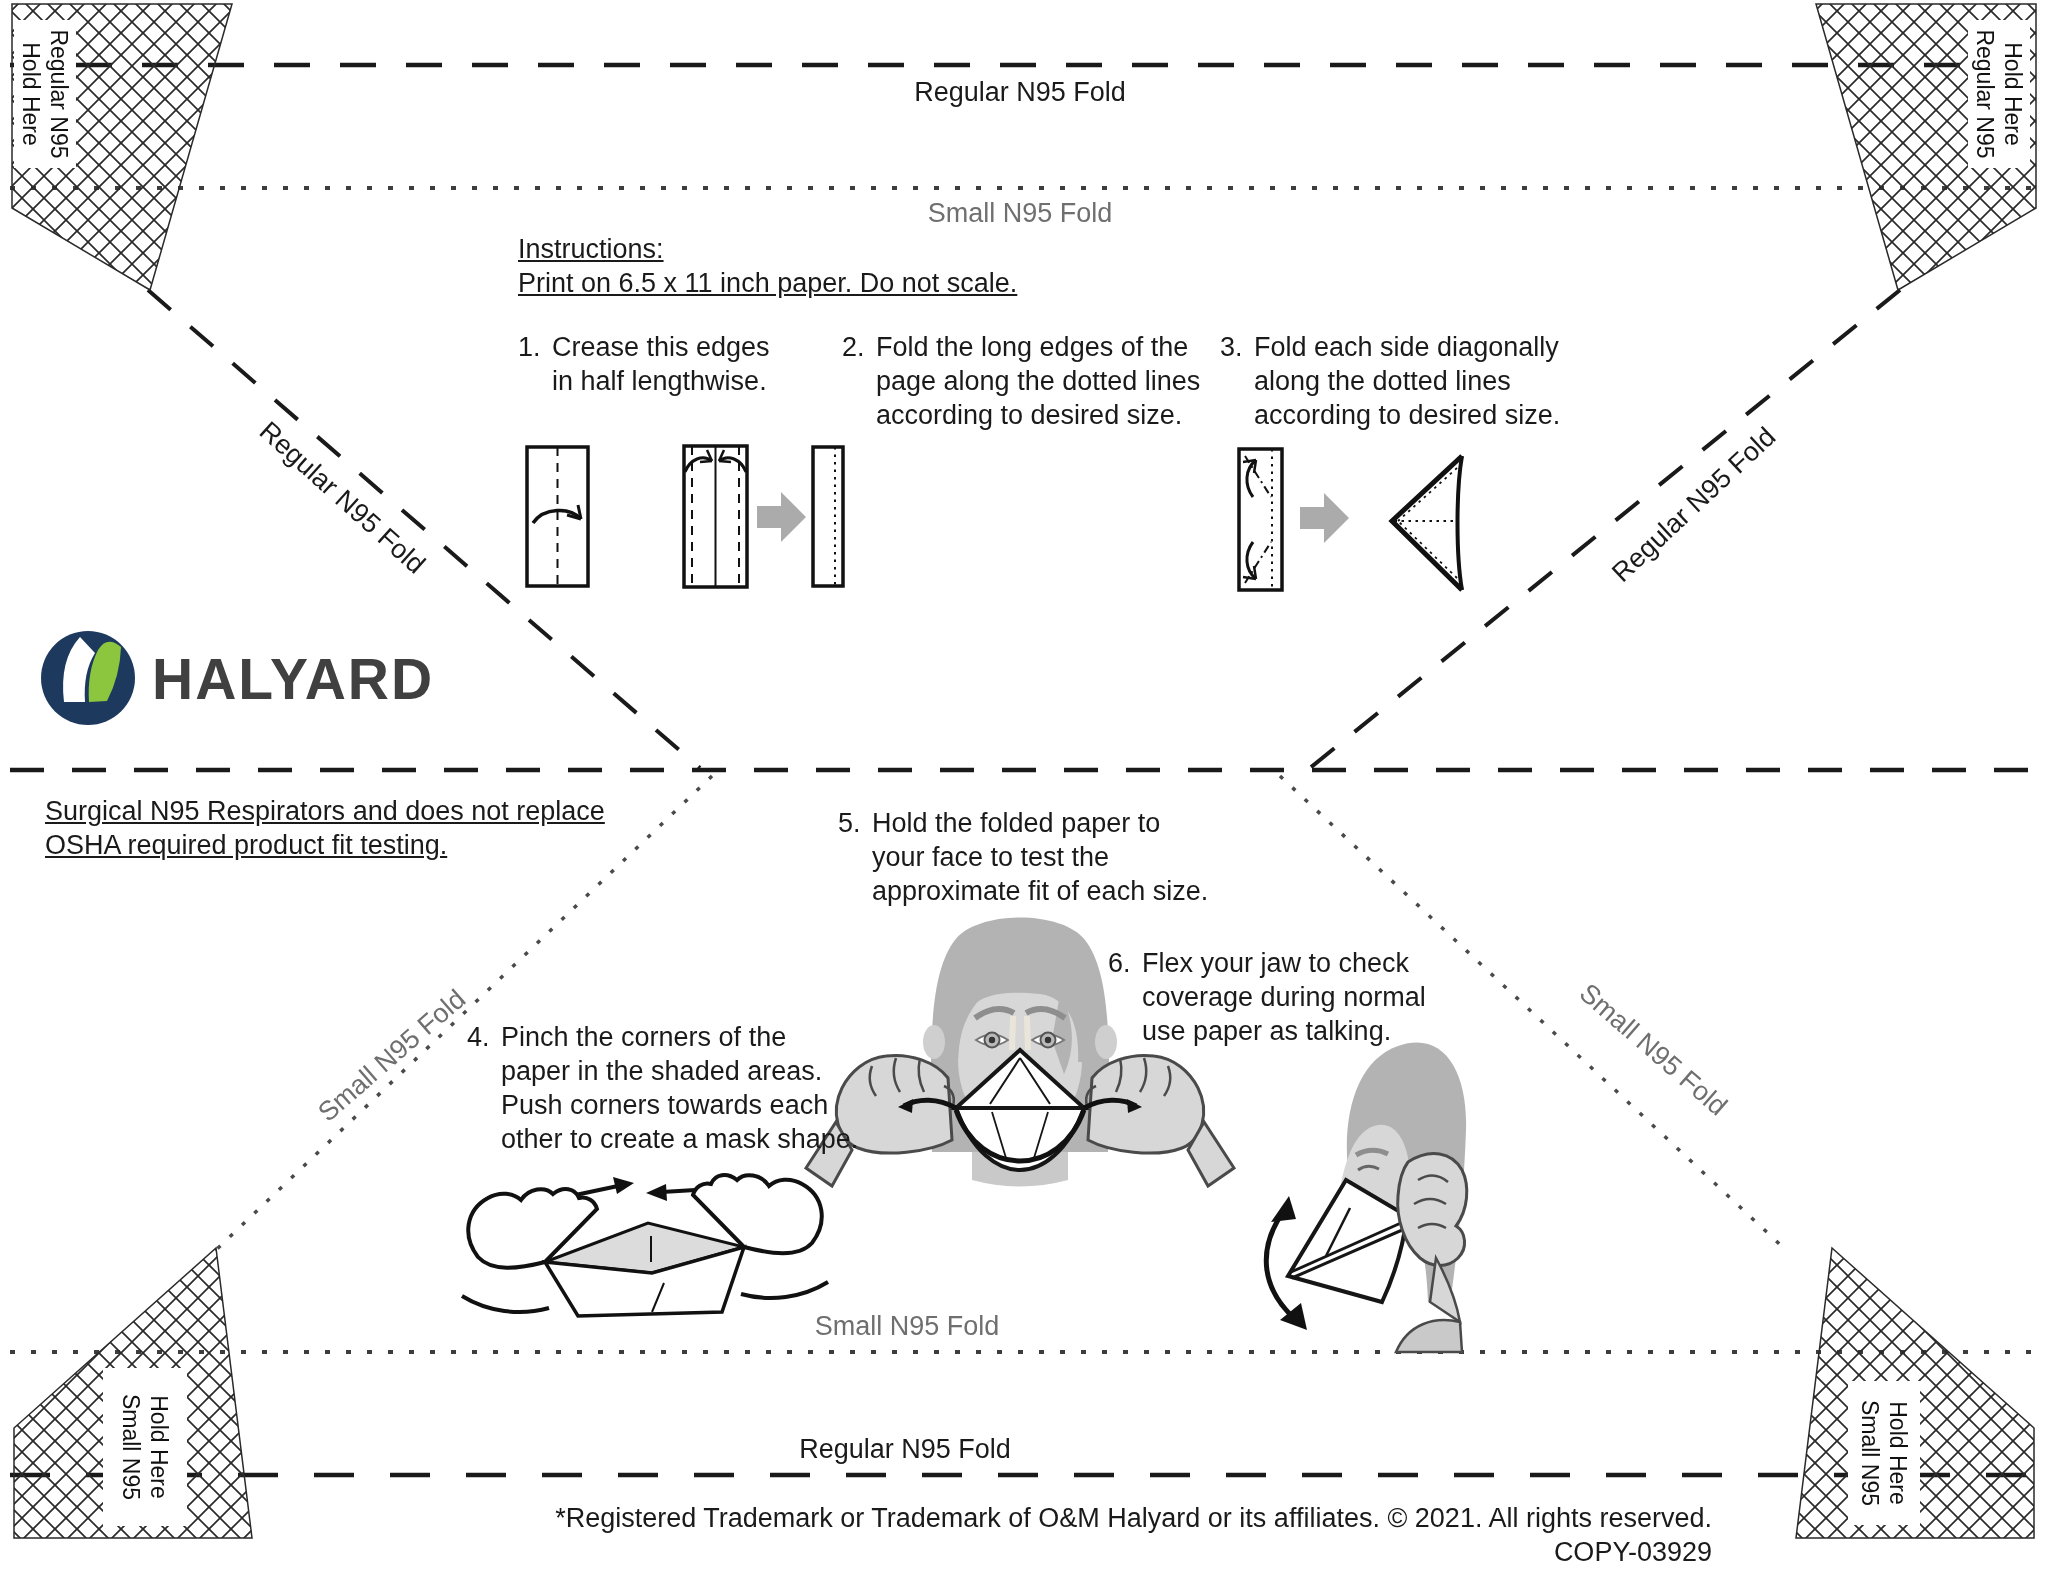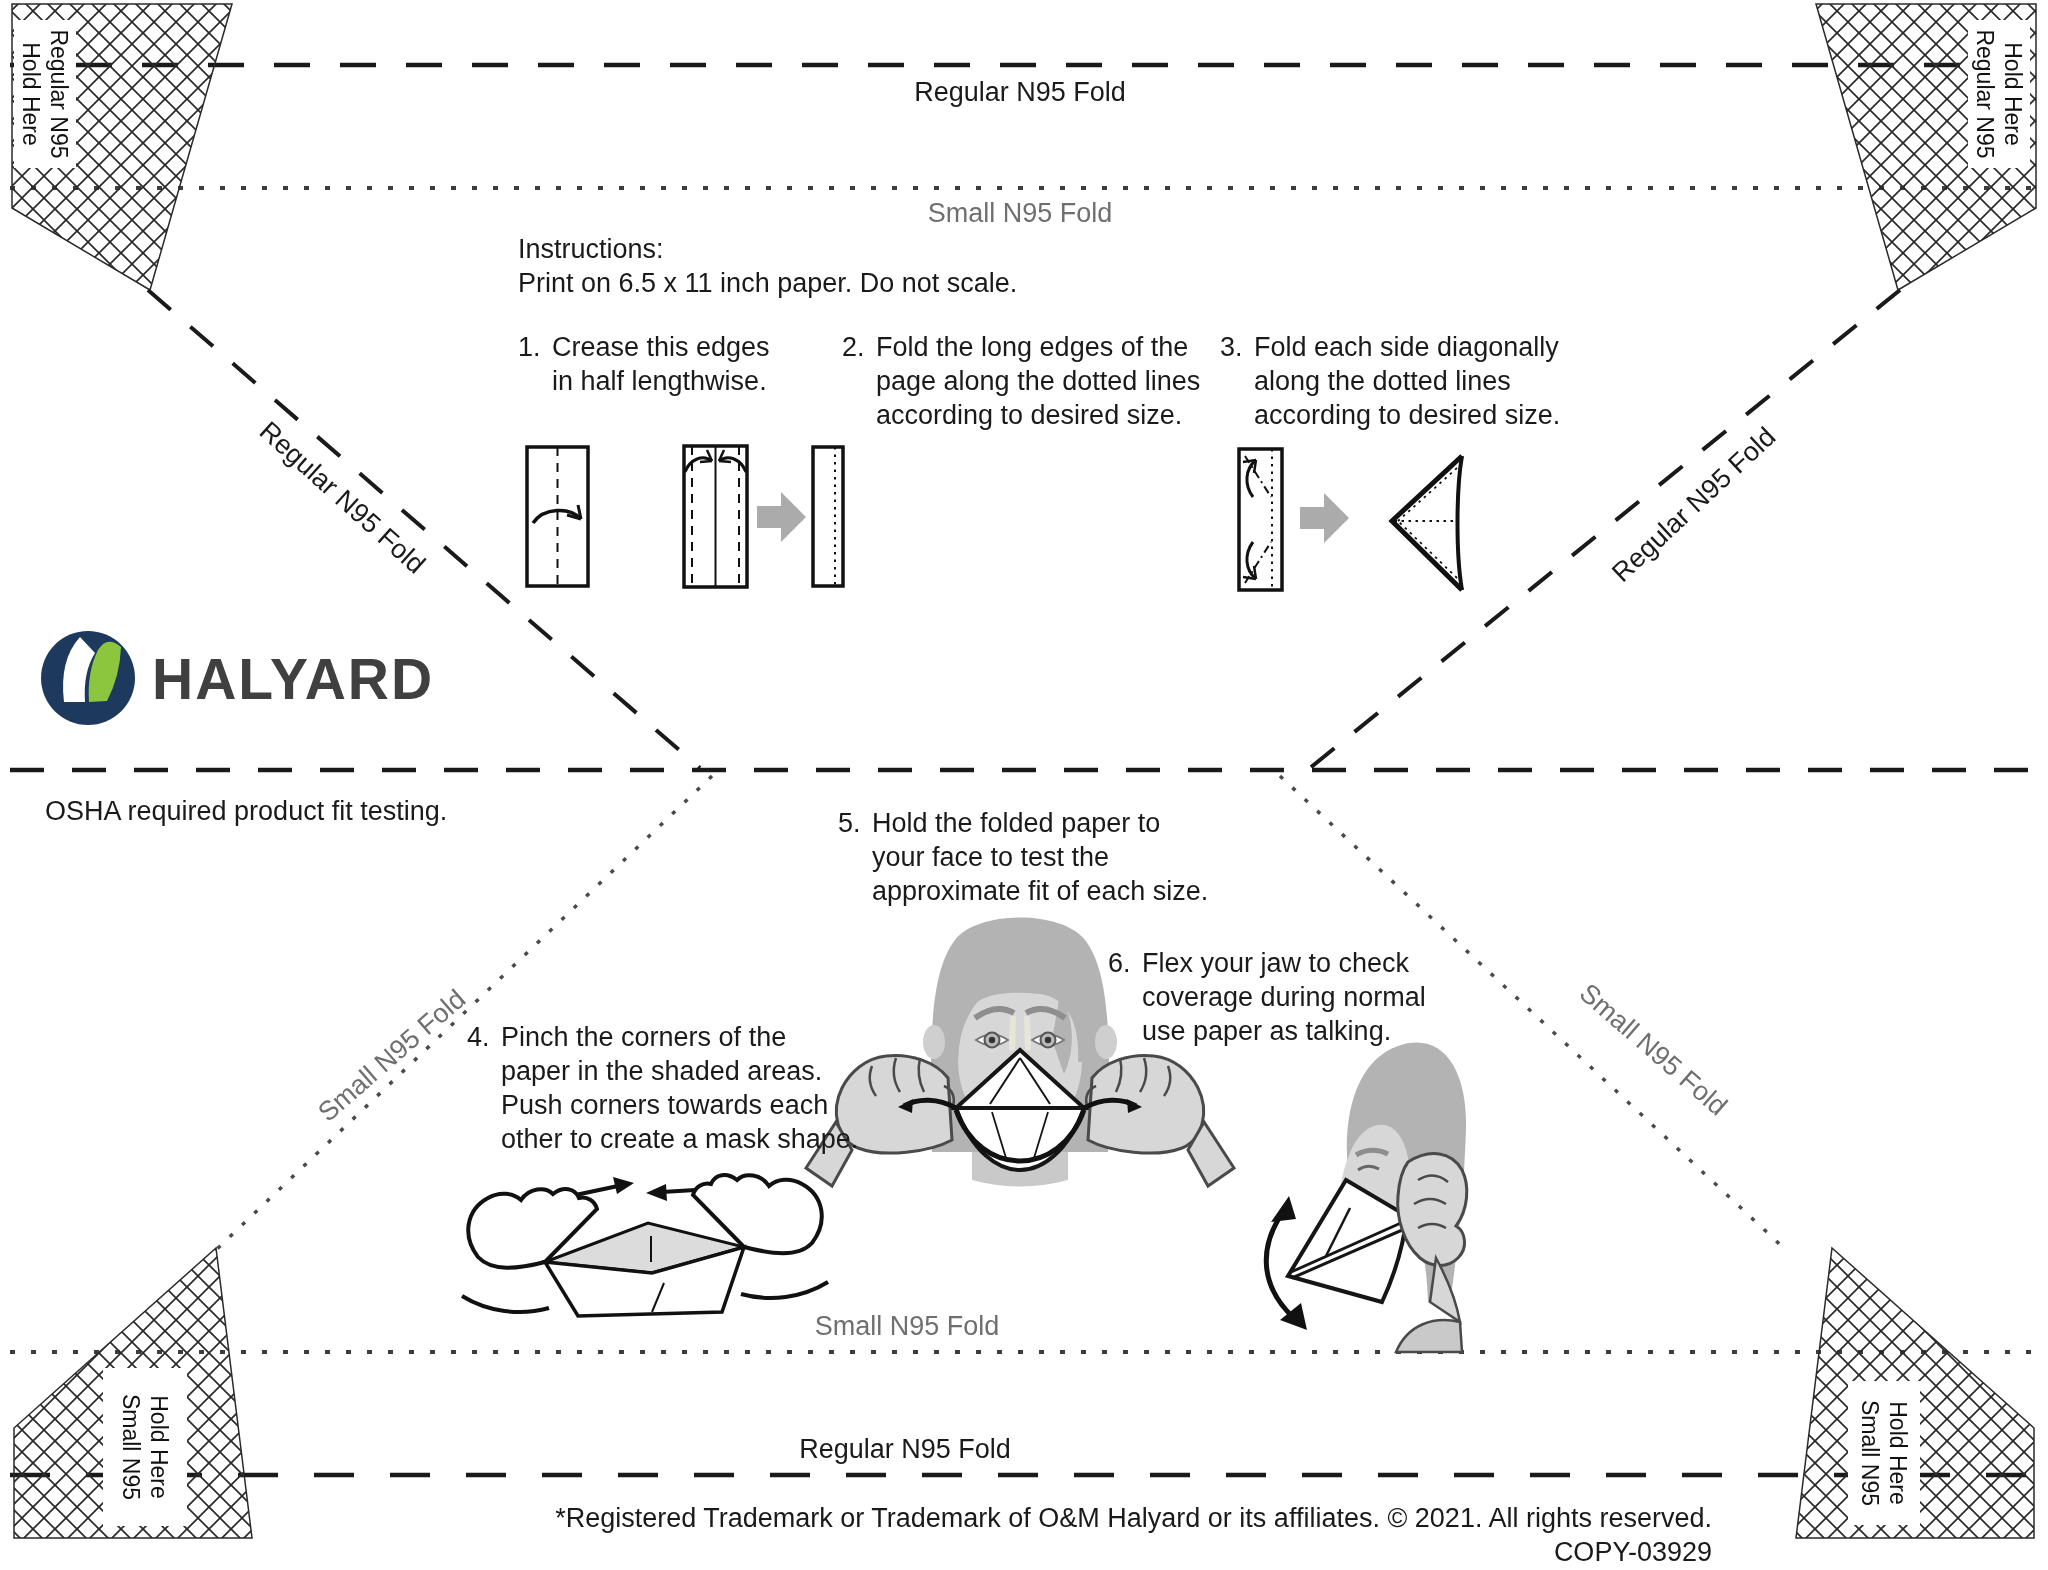--- a/index.html
+++ b/index.html
@@ -4,21 +4,21 @@
 <style>
   html,body{margin:0;padding:0;background:#e8e8e8;}
   .canvas{position:relative;width:2048px;height:1570px;background:#ffffff;overflow:hidden;
           font-family:"Liberation Sans",sans-serif;color:#1a1a1a;}
   .art{position:absolute;left:0;top:0;z-index:1;}
   .clabel{position:absolute;z-index:2;transform:translate(-50%,-50%);white-space:nowrap;
           font-size:27px;color:#1a1a1a;}
   .clabel.gray{color:#6f6f6f;}
   .tab-rot{position:absolute;z-index:3;transform:translate(-50%,-50%) rotate(90deg);
            text-align:center;font-size:23px;line-height:28px;color:#111;white-space:nowrap;}
-  .para{position:absolute;z-index:2;font-size:27px;line-height:34px;}
+  .para{position:absolute;z-index:2;font-size:27px;line-height:34px;text-decoration:underline;}
   .step{position:absolute;z-index:2;display:flex;font-size:27px;line-height:34px;}
   .step .num{width:34px;flex:none;}
   .sline{display:block;}
   .brand-word{position:absolute;z-index:2;font-size:57px;font-weight:700;letter-spacing:2px;
               color:#404040;}
   .footer{position:absolute;z-index:2;right:336px;text-align:center;font-size:27px;line-height:33px;}
 </style>
 </head>
 <body>
 
@@ -247,19 +247,20 @@
     <span>
         <span class="sline">Flex your jaw to check</span>
           <span class="sline">coverage during normal</span>
           <span class="sline">use paper as talking.</span>
       </span>
   </div>
 
   <div class="brand-word" style="left:152px;top:646px">HALYARD</div>
 
   <div class="para" style="left:45px;top:794px">
+    <span class="sline">Surgical N95 Respirators and does not replace</span>
     <span class="sline">OSHA required product fit testing.</span>
   </div>
 
   <div class="footer" style="top:1502px">*Registered Trademark or Trademark of O&amp;M Halyard or its affiliates. © 2021. All rights reserved.</div>
   <div class="footer" style="top:1536px">COPY-03929</div>
 
 </div>
 
 </body></html>

